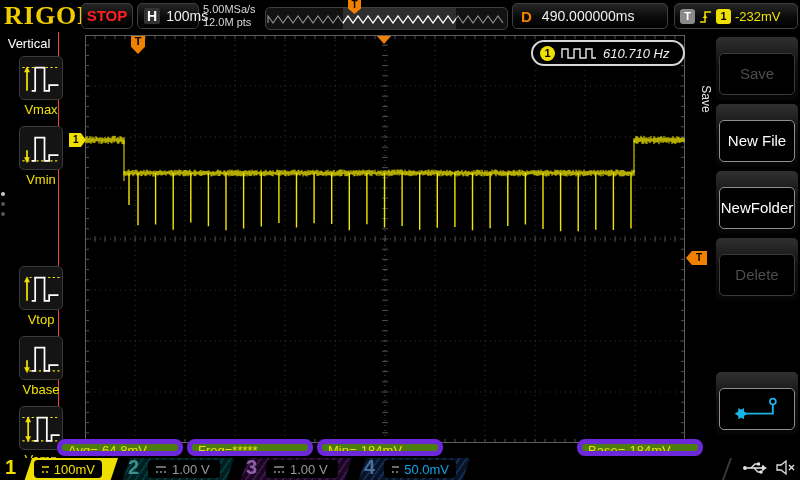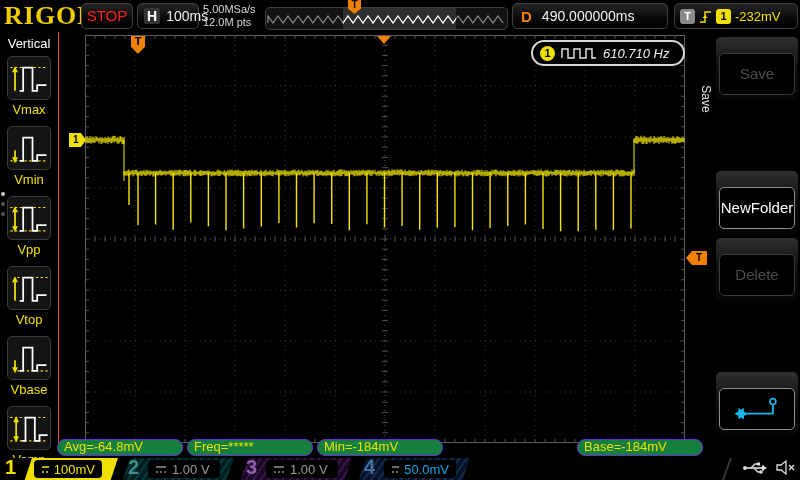--- a/index.html
+++ b/index.html
@@ -6,21 +6,21 @@
   #screen{position:relative;width:800px;height:480px;background:#000;overflow:hidden;
           font-family:"Liberation Sans",sans-serif;-webkit-font-smoothing:none;}
 
   
   #top-bar{position:absolute;left:0;top:0;width:800px;height:32px;background:#000;}
   .logo{position:absolute;left:4px;top:1px;font-family:"Liberation Serif",serif;
         font-weight:bold;font-size:26px;letter-spacing:1px;color:#f0cd00;}
   .tb-box{position:absolute;top:3px;height:26px;box-sizing:border-box;border:1px solid #3f3f3f;
           border-radius:5px;background:linear-gradient(180deg,#262626,#0a0a0a 55%,#000);}
   .stop-btn{left:81px;width:52px;text-align:center;line-height:24px;
-            color:#ff2020;font-weight:normal;font-size:15px;cursor:pointer;}
+            color:#ff2020;font-weight:bold;font-size:15px;cursor:pointer;}
   .h-box{left:137px;width:62px;display:flex;align-items:center;gap:6px;padding:0 6px;box-sizing:border-box;}
   .h-label{color:#fff;font-weight:bold;font-size:14px;background:#333;padding:0 3px;border-radius:2px;}
   .h-value{color:#eee;font-size:14px;}
   .acq{position:absolute;left:203px;top:3px;color:#d8d8d8;font-size:11px;line-height:13px;}
   .preview{left:265px;width:243px;top:7px;height:23px;background:#121212;overflow:hidden;}
   .preview .win{position:absolute;left:77px;top:0;width:113px;height:23px;background:#2e2e2e;}
   .t-flag-top{position:absolute;left:348px;top:0px;width:13px;height:14px;background:#f08000;
       clip-path:polygon(0 0,100% 0,100% 60%,50% 100%,0 60%);color:#000;font-weight:bold;
       font-size:10px;text-align:center;line-height:10px;z-index:5;}
   .d-box{left:512px;width:156px;display:flex;align-items:center;gap:10px;padding:0 8px;box-sizing:border-box;}
@@ -29,21 +29,21 @@
   .t-box{left:674px;width:124px;display:flex;align-items:center;gap:4px;padding:0 5px;box-sizing:border-box;}
   .chip{width:15px;height:15px;border-radius:3px;text-align:center;line-height:15px;
         font-size:11px;font-weight:bold;flex:0 0 auto;}
   .chip.gray{background:#8a8a8a;color:#fff;}
   .chip.yellow{background:#f0e000;color:#000;}
   .t-level{color:#f0e000;font-size:13px;}
 
   
   #left-menu{position:absolute;left:0;top:32px;width:58px;height:418px;border-right:1px solid #ef4444;}
   .lm-title{position:absolute;left:0;top:4px;width:58px;text-align:center;color:#fff;font-size:13px;}
-  .lm-item{position:absolute;left:0;width:58px;height:66px;cursor:pointer;}
+  .lm-item{position:absolute;left:12px;width:58px;height:66px;cursor:pointer;}
   .lm-icon{position:absolute;left:7px;top:0;width:44px;height:44px;background:#141414;
            border:1px solid #3a3a3a;border-radius:5px;box-sizing:border-box;}
   .lm-label{position:absolute;left:0;top:46px;width:58px;text-align:center;color:#f0e000;font-size:13px;}
   .page-dots{position:absolute;left:1px;top:160px;}
   .page-dots i{display:block;width:4px;height:4px;border-radius:50%;margin-bottom:6px;background:#555;}
   .page-dots i.on{background:#ccc;}
 
   
   #scope{position:absolute;left:85px;top:35px;}
   .ch1-marker{position:absolute;left:69px;top:133px;width:17px;height:14px;background:#f0e000;
@@ -69,21 +69,21 @@
   .save-tab{position:absolute;left:-24px;top:60px;width:60px;height:14px;text-align:center;
       color:#e8e8e8;font-size:12px;transform:rotate(90deg);}
   .rm-cell{position:absolute;left:16px;width:82px;height:63px;border-radius:5px;
       background:linear-gradient(180deg,#303030,#101010 45%,#050505);}
   .rm-btn{position:absolute;left:3px;right:3px;bottom:5px;height:42px;border-radius:5px;
       background:#000;border:1px solid #8f8f8f;color:#fff;font-size:15px;text-align:center;
       line-height:40px;box-sizing:border-box;cursor:pointer;}
   .rm-btn.disabled{border-color:#3a3a3a;color:#4d4d4d;cursor:default;}
 
   
-  .meas{position:absolute;top:439px;width:126px;height:17px;background:#15803d;border:1px solid #6d28d9;
+  .meas{position:absolute;top:439px;width:126px;height:17px;background:#4d7c0f;border:5px solid #6d28d9;
       border-radius:8px;box-sizing:border-box;color:#f0e000;font-size:13px;line-height:14px;
       padding-left:6px;white-space:nowrap;overflow:hidden;}
 
   
   #channel-bar{position:absolute;left:0;top:458px;width:800px;height:22px;background:#000;}
   .ch-digit{position:absolute;top:-2px;font-size:20px;font-weight:bold;z-index:3;}
   .ch-para{position:absolute;top:0;height:30px;clip-path:polygon(10px 0,100% 0,calc(100% - 10px) 100%,0 100%);}
   .hatch2{background:repeating-linear-gradient(125deg,rgba(0,160,160,.30) 0 2px,rgba(0,40,40,.55) 2px 6px),#041010;}
   .hatch3{background:repeating-linear-gradient(125deg,rgba(160,70,200,.30) 0 2px,rgba(40,10,50,.55) 2px 6px),#0c0412;}
   .hatch4{background:repeating-linear-gradient(125deg,rgba(60,120,220,.30) 0 2px,rgba(10,25,50,.55) 2px 6px),#040a14;}
@@ -154,33 +154,20 @@
         <svg width="42" height="42" viewBox="0 0 36 36">
           <path d="M2 29 H34" stroke="#f0e000" stroke-width="1" stroke-dasharray="2 2" fill="none"></path>
           <path d="M10 29 H13 V9 H21 V29 H25 V24 H33" stroke="#fff" stroke-width="1.5" fill="none"></path>
           <path d="M6 20 V27" stroke="#f0e000" stroke-width="1.5"></path>
             <path d="M6 31 L3.5 26 H8.5 Z" fill="#f0e000"></path>
         </svg>
       </span>
       <span class="lm-label">Vmin</span>
     </div>
 
-    <div class="lm-item" style="top:164px">
-      <span class="lm-icon">
-        <svg width="42" height="42" viewBox="0 0 36 36">
-          <path d="M2 9 H34" stroke="#f0e000" stroke-width="1" stroke-dasharray="2 2" fill="none"></path>
-          <path d="M2 29 H34" stroke="#f0e000" stroke-width="1" stroke-dasharray="2 2" fill="none"></path>
-          <path d="M10 29 H13 V9 H21 V29 H25 V24 H33" stroke="#fff" stroke-width="1.5" fill="none"></path>
-          <path d="M6 12 V26" stroke="#f0e000" stroke-width="1.5"></path>
-          <path d="M6 8 L3.5 13 H8.5 Z" fill="#f0e000"></path>
-            <path d="M6 30 L3.5 25 H8.5 Z" fill="#f0e000"></path>
-        </svg>
-      </span>
-      <span class="lm-label">Vpp</span>
-    </div>
 
     <div class="lm-item" style="top:234px">
       <span class="lm-icon">
         <svg width="42" height="42" viewBox="0 0 36 36">
           <path d="M8 9 H34" stroke="#f0e000" stroke-width="1" stroke-dasharray="2 2" fill="none"></path>
           <path d="M10 29 H13 V9 H21 V29 H25 V24 H33" stroke="#fff" stroke-width="1.5" fill="none"></path>
           <path d="M6 29 V11" stroke="#f0e000" stroke-width="1.5"></path>
             <path d="M6 8 L3.5 13 H8.5 Z" fill="#f0e000"></path>
         </svg>
       </span>
@@ -553,20 +540,23 @@
     </svg>
     <span class="freq-val">610.710 Hz</span>
   </div>
 
   <div id="right-menu">
     <div class="save-tab">Save</div>
 
     <div class="rm-cell" style="top:5px">
       <div class="rm-btn disabled">Save</div>
     </div>
+    <div class="rm-cell" style="top:72px">
+      <div class="rm-btn">New File</div>
+    </div>
     <div class="rm-cell" style="top:139px">
       <div class="rm-btn">NewFolder</div>
     </div>
     <div class="rm-cell" style="top:206px">
       <div class="rm-btn disabled">Delete</div>
     </div>
     <div class="rm-cell" style="top:340px">
       <div class="rm-btn">
         <svg width="56" height="30" viewBox="0 0 60 30" style="margin-top:5px">
           <circle cx="47" cy="7" r="3.2" stroke="#18b4e8" stroke-width="1.8" fill="none"></circle>

